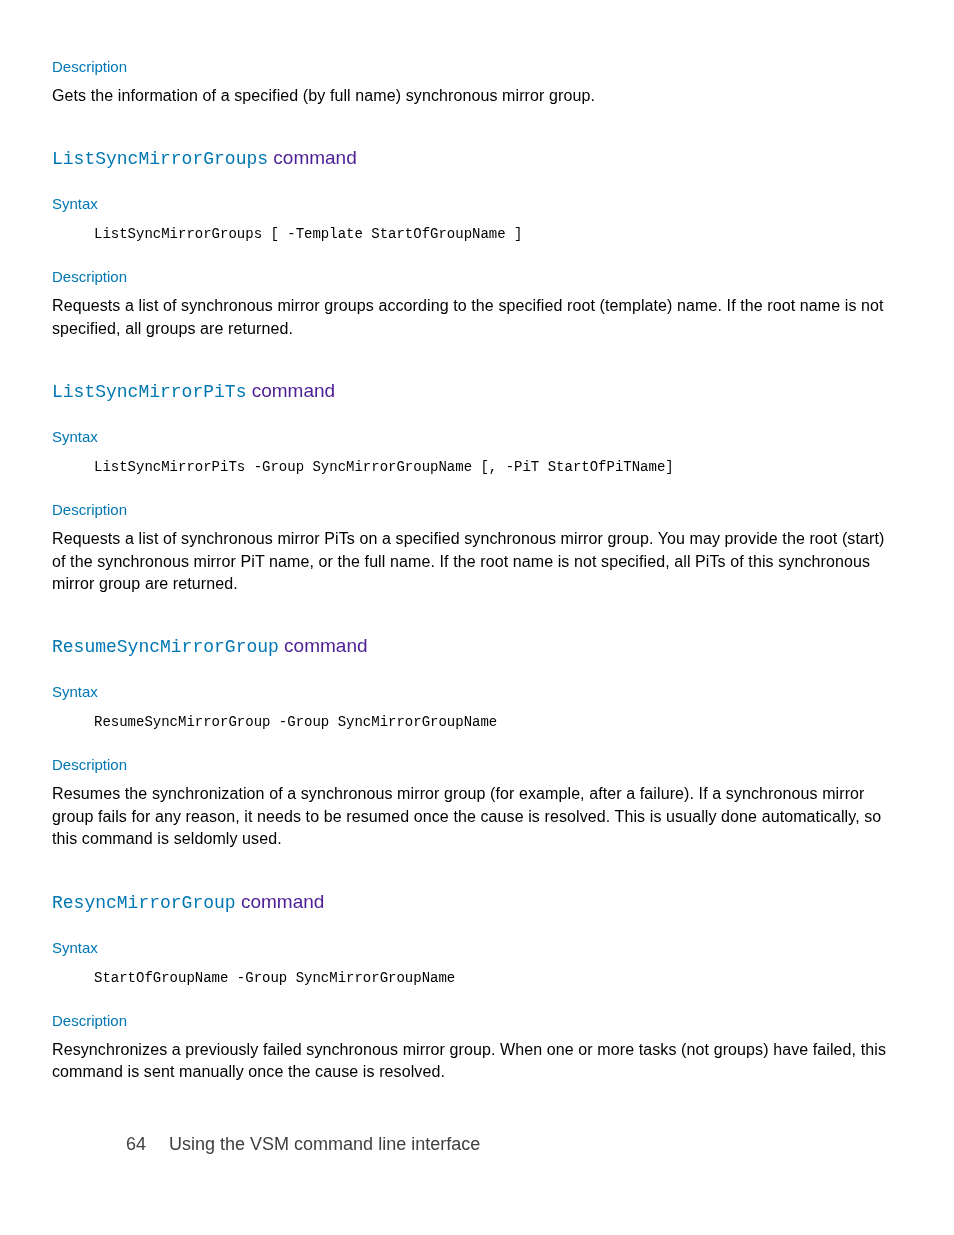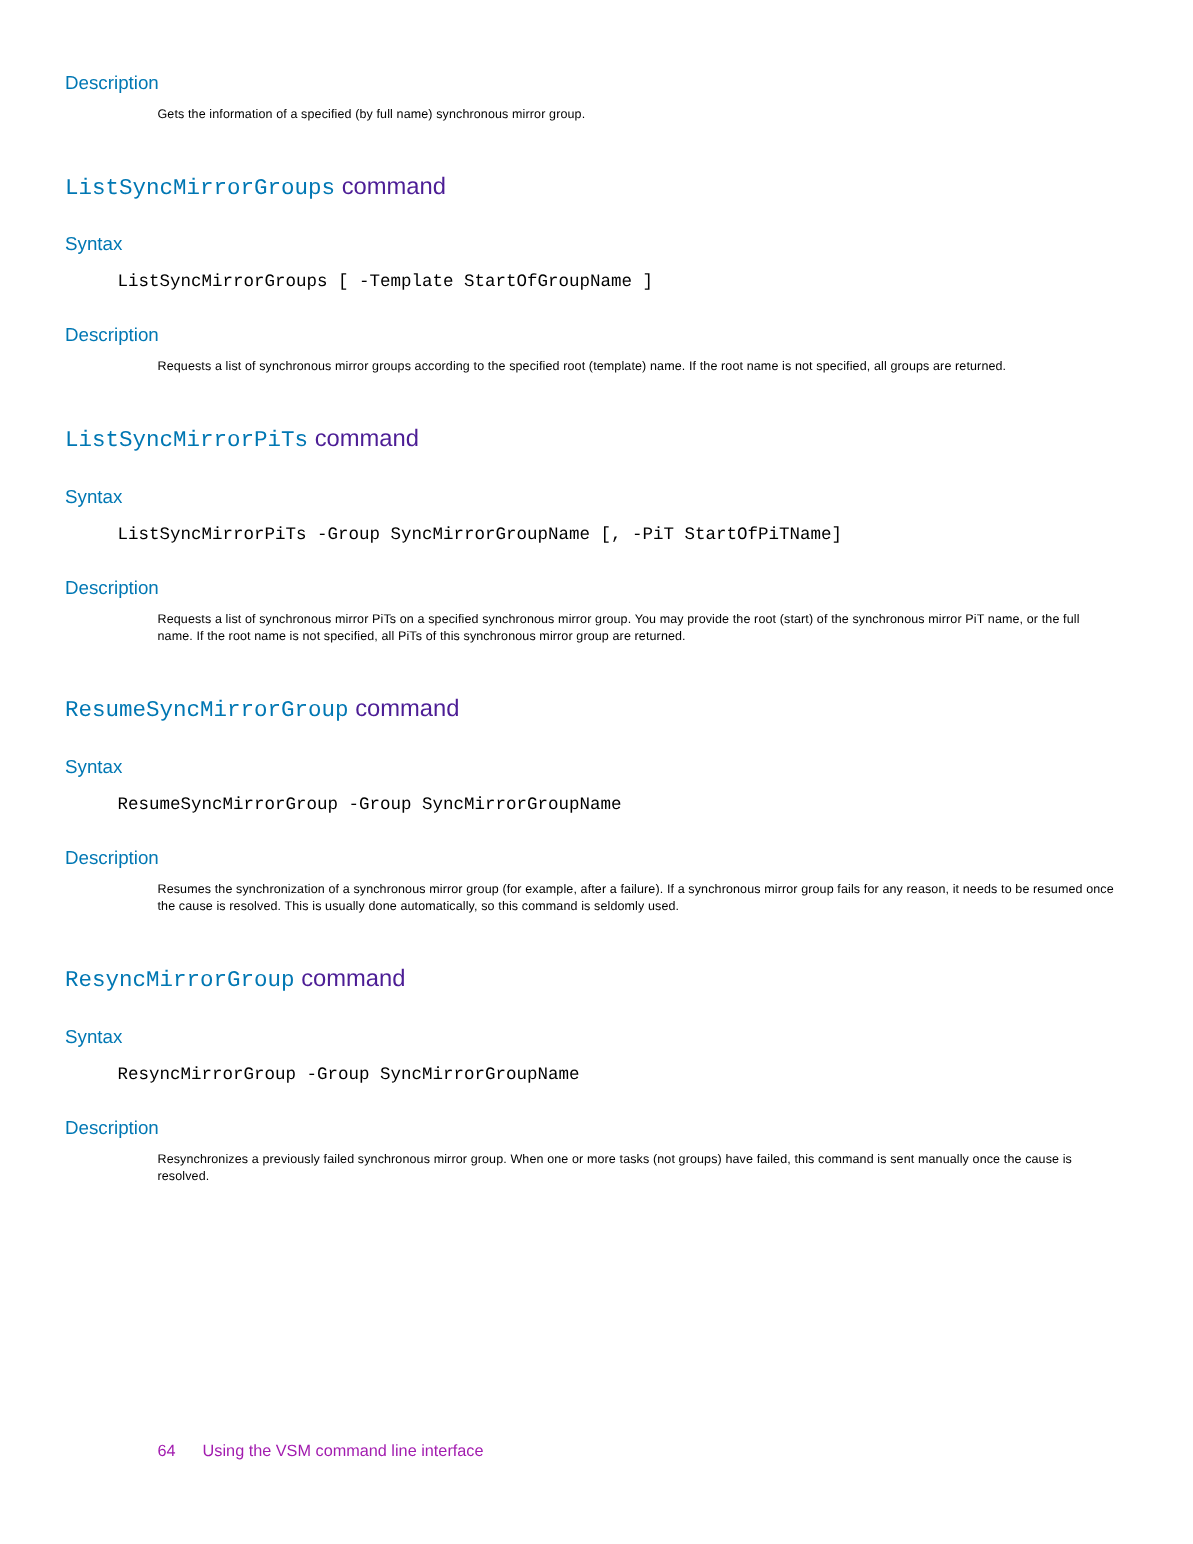--- a/index.html
+++ b/index.html
@@ -33,22 +33,21 @@
   .section-heading .mono {
     font-family: "Courier New", Courier, monospace;
     color: #0077b3;
     font-size: 18px;
     text-align: right;
   }
   .section-heading .cmd-word {
     color: #4c1d95;
   }
   .body-text {
-    margin-left: 74px;
-    font-size: 10px;
+    font-size: 16px;
     line-height: 1.4;
     color: #000;
     margin-bottom: 10px;
     letter-spacing: 0.1px;
   }
   .syntax-block {
     margin-left: 42px;
     font-family: "Courier New", Courier, monospace;
     font-size: 14px;
     color: #000;
@@ -57,24 +56,24 @@
   }
   .sub-heading {
     color: #0077b3;
     font-size: 15px;
     font-weight: 400;
     margin-top: 26px;
     margin-bottom: 10px;
   }
   .footer {
     position: absolute;
-    bottom: 67px;
+    bottom: 80px;
     left: 126px;
-    font-size: 13px;
-    color: #a21caf;
+    font-size: 18px;
+    color: #404040;
   }
   .footer .page-num {
     margin-right: 18px;
   }
 </style>
 </head>
 <body>
 
 <div class="page">
 
@@ -102,21 +101,21 @@
   </div>
   <div class="sub-heading">Syntax</div>
   <div class="syntax-block">ResumeSyncMirrorGroup -Group SyncMirrorGroupName</div>
   <div class="sub-heading">Description</div>
   <div class="body-text">Resumes the synchronization of a synchronous mirror group (for example, after a failure). If a synchronous mirror group fails for any reason, it needs to be resumed once the cause is resolved. This is usually done automatically, so this command is seldomly used.</div>
 
   <div class="section-heading">
     <span class="mono">ResyncMirrorGroup</span><span class="cmd-word"> command</span>
   </div>
   <div class="sub-heading">Syntax</div>
-  <div class="syntax-block">ResyncMirrorGroup -Group SyncMirrorGroupName</div>
+  <div class="syntax-block">StartOfGroupName -Group SyncMirrorGroupName</div>
   <div class="sub-heading">Description</div>
   <div class="body-text">Resynchronizes a previously failed synchronous mirror group. When one or more tasks (not groups) have failed, this command is sent manually once the cause is resolved.</div>
 
 </div>
 
 <div class="footer">
   <span class="page-num">64</span>
   <span>Using the VSM command line interface</span>
 </div>
 

